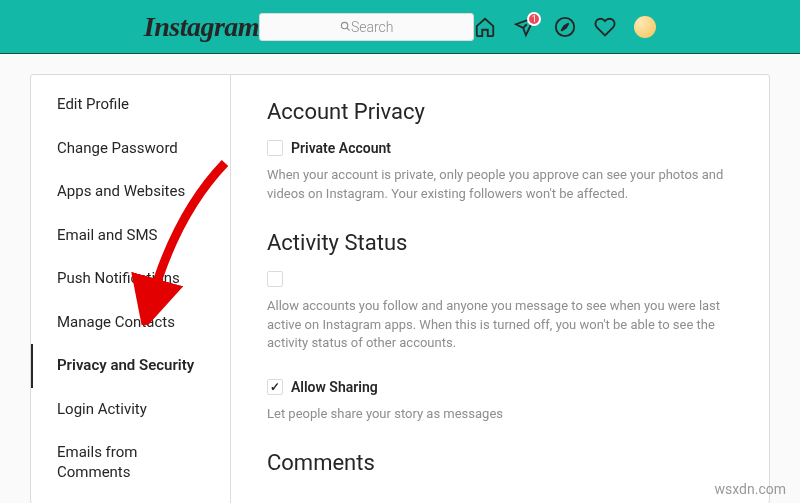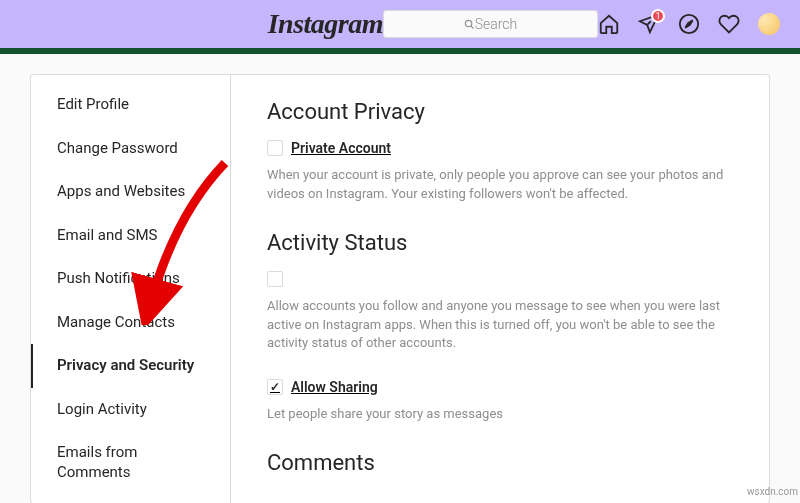--- a/index.html
+++ b/index.html
@@ -1,44 +1,44 @@
 <!DOCTYPE html>
 <html><head>
 <meta charset="utf-8">
 <style>
 * { margin: 0; padding: 0; box-sizing: border-box; }
 body { font-family: -apple-system, BlinkMacSystemFont, "Segoe UI", Roboto, Helvetica, Arial, sans-serif; background: #fafafa; width: 800px; height: 503px; overflow: hidden; position: relative; }
 
-.topbar { height: 54px; background: #c4b5fd; border-bottom: 6px solid #14532d; display: flex; align-items: center; padding: 0 20px; justify-content: flex-end; }
+.topbar { height: 54px; background: #14b8a6; border-bottom: 1px solid #14532d; display: flex; align-items: center; padding: 0 20px; justify-content: center; }
 .logo { font-family: 'Brush Script MT', cursive; font-size: 28px; font-weight: 600; font-style: italic; color: #262626; letter-spacing: -0.5px; }
 .search-box { width: 215px; height: 28px; background: #fafafa; border: 1px solid #dbdbdb; border-radius: 3px; display: flex; align-items: center; justify-content: center; }
 .search-box .sicon { color: #8e8e8e; display: flex; }
 .search-box .splaceholder { color: #8e8e8e; font-size: 14px; font-weight: 300; }
 .nav-icons { display: flex; align-items: center; gap: 18px; }
 .nav-icons .ico { display: flex; align-items: center; justify-content: center; position: relative; cursor: pointer; }
 .badge { position: absolute; top: -4px; right: -5px; background: #ed4956; color: #fff; font-size: 9px; border-radius: 50%; width: 14px; height: 14px; display: flex; align-items: center; justify-content: center; border: 2px solid #fff; }
 .avatar { width: 22px; height: 22px; border-radius: 50%; background: radial-gradient(circle at 30% 30%, #ffe9b3, #f5c15a); }
 
 .container { display: flex; background: #fff; border: 1px solid #dbdbdb; border-radius: 3px; margin: 20px auto 3px; width: 740px; height: 430px; }
 .sidebar { width: 200px; border-right: 1px solid #dbdbdb; padding-top: 8px; }
 .side-item { padding: 12px 24px; font-size: 15px; color: #262626; cursor: pointer; border-left: 2px solid transparent; line-height: 1.3; }
 .side-item.active { border-left: 2px solid #262626; font-weight: 600; }
 .side-item.link { color: #0095f6; font-weight: 600; }
 
 .content { flex: 1; padding: 24px 36px 8px 36px; overflow-y: auto; }
 .content h2 { font-size: 22px; font-weight: 400; color: #262626; margin-bottom: 16px; }
-.check-row { display: flex; align-items: flex-end; gap: 8px; margin-bottom: 10px; text-decoration: underline; }
+.check-row { display: flex; align-items: flex-end; gap: 8px; margin-bottom: 10px; }
 .checkbox { width: 16px; height: 16px; border: 1px solid #dbdbdb; border-radius: 2px; display: inline-flex; align-items: center; justify-content: center; flex-shrink: 0; }
 .checkbox.checked::after { content: '✓'; font-size: 12px; color: #262626; font-weight: 700; }
 .check-label { font-size: 14px; font-weight: 600; color: #262626; }
 .help { font-size: 13px; color: #8e8e8e; line-height: 1.45; margin-bottom: 26px; }
 
 .arrow-overlay { position: absolute; pointer-events: none; z-index: 10; left: 115px; top: 155px; }
 
-.watermark { position: absolute; right: 2px; bottom: 6px; font-size: 10px; color: #999; }
+.watermark { position: absolute; right: 14px; bottom: 6px; font-size: 14px; color: #999; }
 
 .content::-webkit-scrollbar { width: 6px; }
 .content::-webkit-scrollbar-thumb { background: #ccc; border-radius: 3px; }
 </style>
 </head>
 <body>
 
 <div class="topbar">
   <div class="logo">Instagram</div>
   <div class="search-box">

